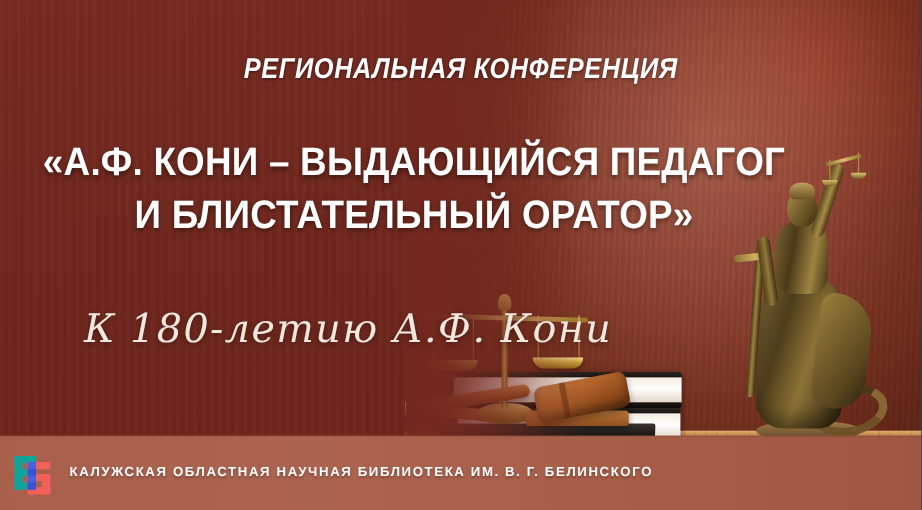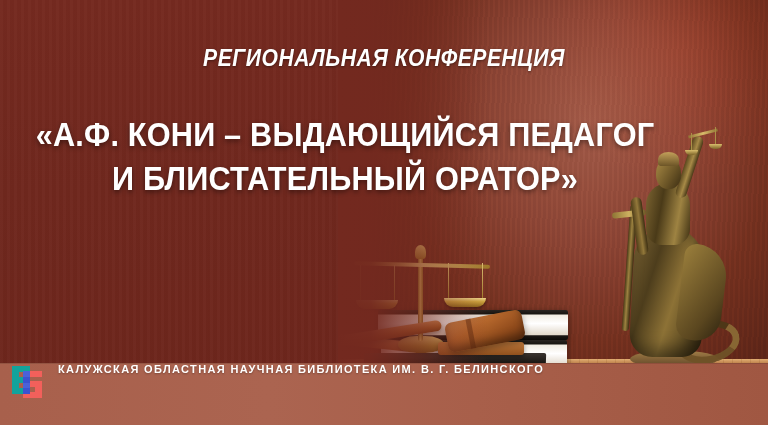--- a/index.html
+++ b/index.html
@@ -295,20 +295,21 @@
     text-shadow:0 2px 5px rgba(0,0,0,.4);
     white-space:nowrap;
   }
 
   
   .footer{
     position:absolute;
     left:0; bottom:0; width:768px; height:62px;
     background:linear-gradient(90deg,#a8604c 0%, #ab6450 35%, #a85f4a 62%, #a05742 100%);
     display:flex;
+    align-items:center;
     z-index:5;
   }
   .footer:before{
     content:"";
     position:absolute; left:0; right:0; top:0; height:1px;
     background:rgba(0,0,0,.12);
   }
 
   .logo{
     position:relative;
@@ -404,20 +405,21 @@
     <div class="photo-fade"></div>
   </div>
 
   <div class="kicker">РЕГИОНАЛЬНАЯ КОНФЕРЕНЦИЯ</div>
 
   <div class="title">
     <span class="ln">«А.Ф. КОНИ – ВЫДАЮЩИЙСЯ ПЕДАГОГ</span>
     <span class="ln">И БЛИСТАТЕЛЬНЫЙ ОРАТОР»</span>
   </div>
 
+  <div class="subtitle">К 180-летию А.Ф. Кони</div>
 
   <div class="footer">
     <div class="logo">
       <i class="lg-teal-t"></i>
       <i class="lg-teal-v"></i>
       <i class="lg-teal-m"></i>
       <i class="lg-teal-b"></i>
       <i class="lg-teal-r"></i>
       <i class="lg-red-t"></i>
       <i class="lg-red-v"></i>

